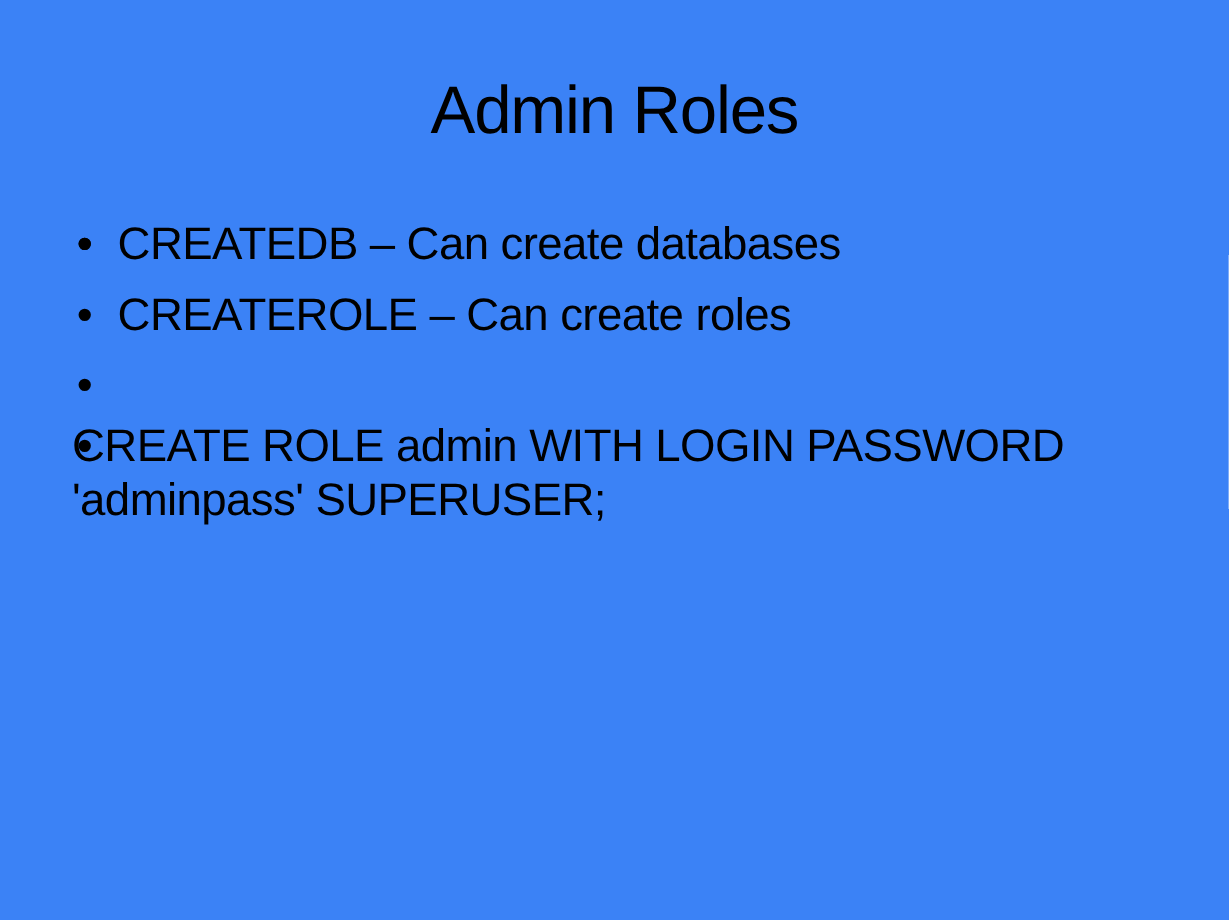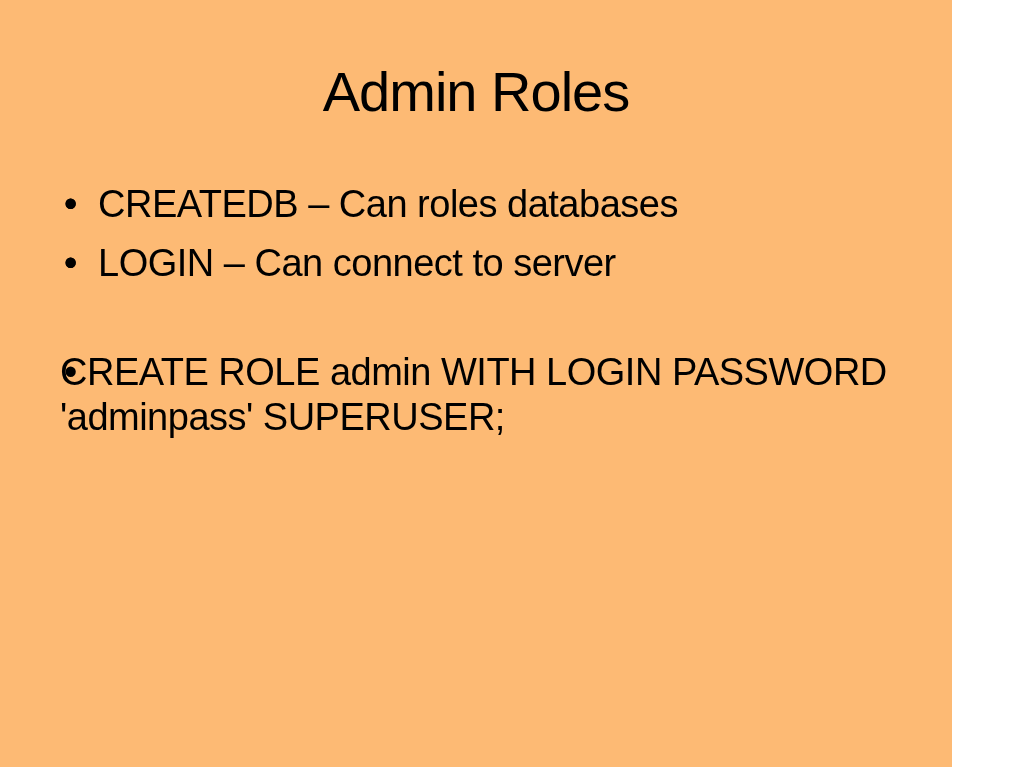--- a/index.html
+++ b/index.html
@@ -2,23 +2,23 @@
 <html><head>
 <meta charset="utf-8">
 <style>
   html, body {
     margin: 0;
     padding: 0;
     background: #ffffff;
   }
   .slide {
     position: relative;
-    width: 952px;
+    width: 1024px;
     height: 767px;
-    background: #fdba74;
+    background: #3b82f6;
     overflow: hidden;
     font-family: "Liberation Sans", "DejaVu Sans", sans-serif;
     color: #000000;
   }
   .slide-title {
     margin: 58px 0 0 0;
     padding: 0;
     text-align: center;
     font-size: 56px;
     font-weight: 400;
@@ -71,28 +71,28 @@
   <h1 class="slide-title">Admin Roles</h1>
 
   <div class="content">
 
     <ul class="bullet-list">
       <li>
         <span class="bullet">•</span>
       </li>
       <li>
         <span class="bullet">•</span>
-        <span>CREATEDB – Can roles databases</span>
+        <span>CREATEDB – Can create databases</span>
       </li>
       <li>
         <span class="bullet">•</span>
+        <span>CREATEROLE – Can create roles</span>
       </li>
       <li>
         <span class="bullet">•</span>
-        <span>LOGIN – Can connect to server</span>
       </li>
       <li class="example-item">
         <span class="bullet">•</span>
       </li>
     </ul>
 
     <p class="code-text">CREATE ROLE admin WITH LOGIN PASSWORD
 'adminpass' SUPERUSER;</p>
 
   </div>

